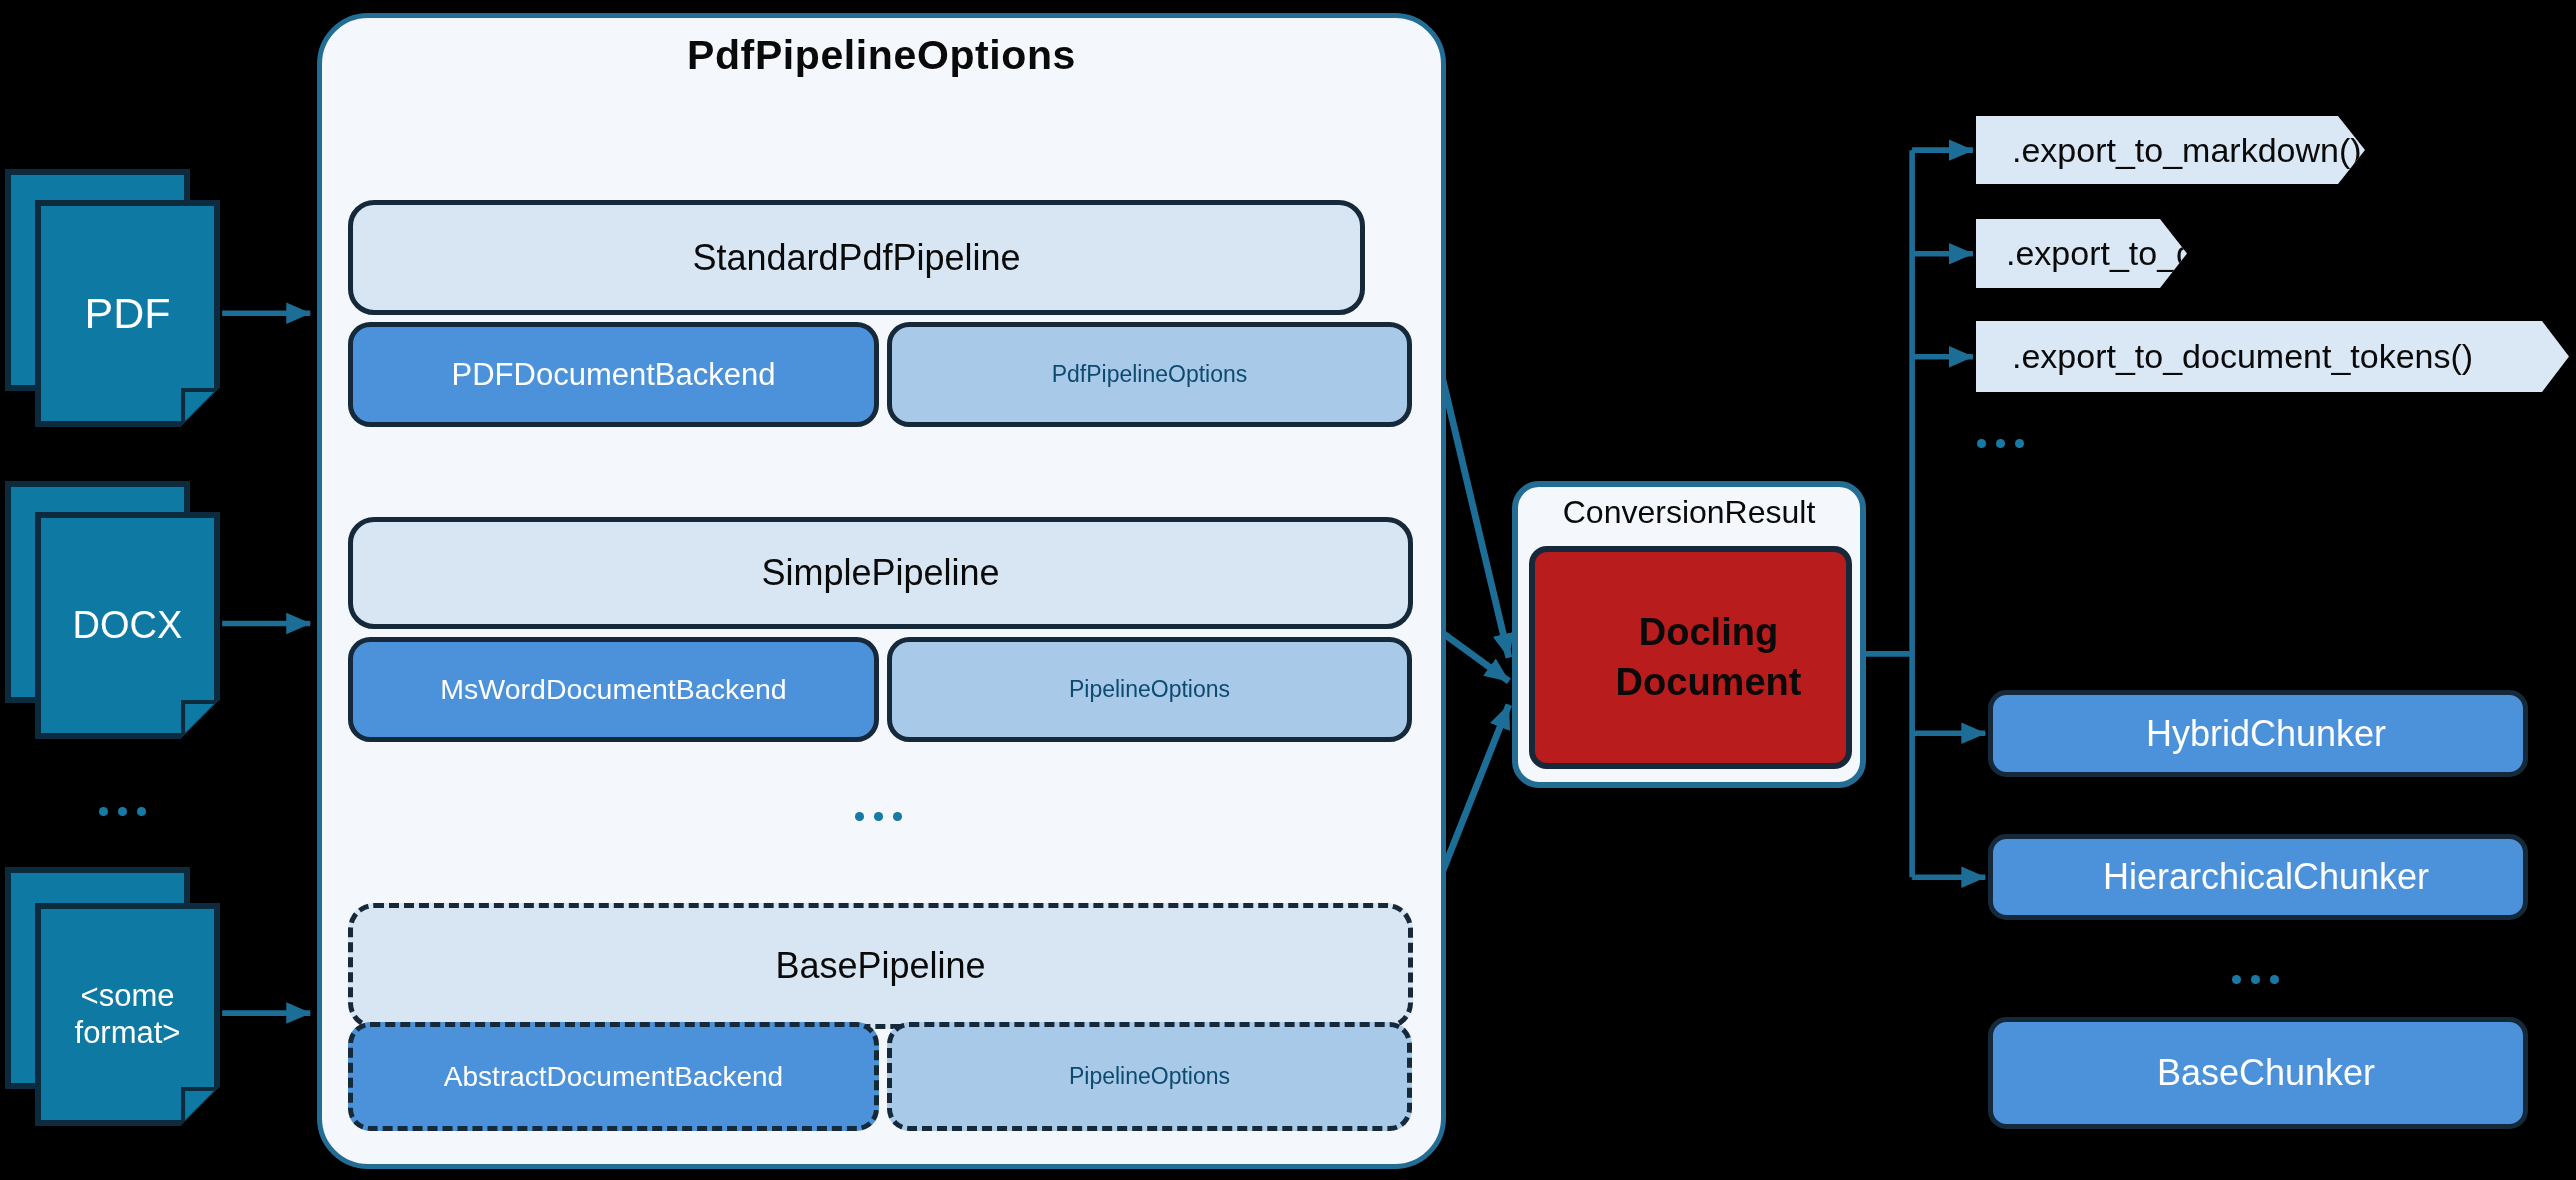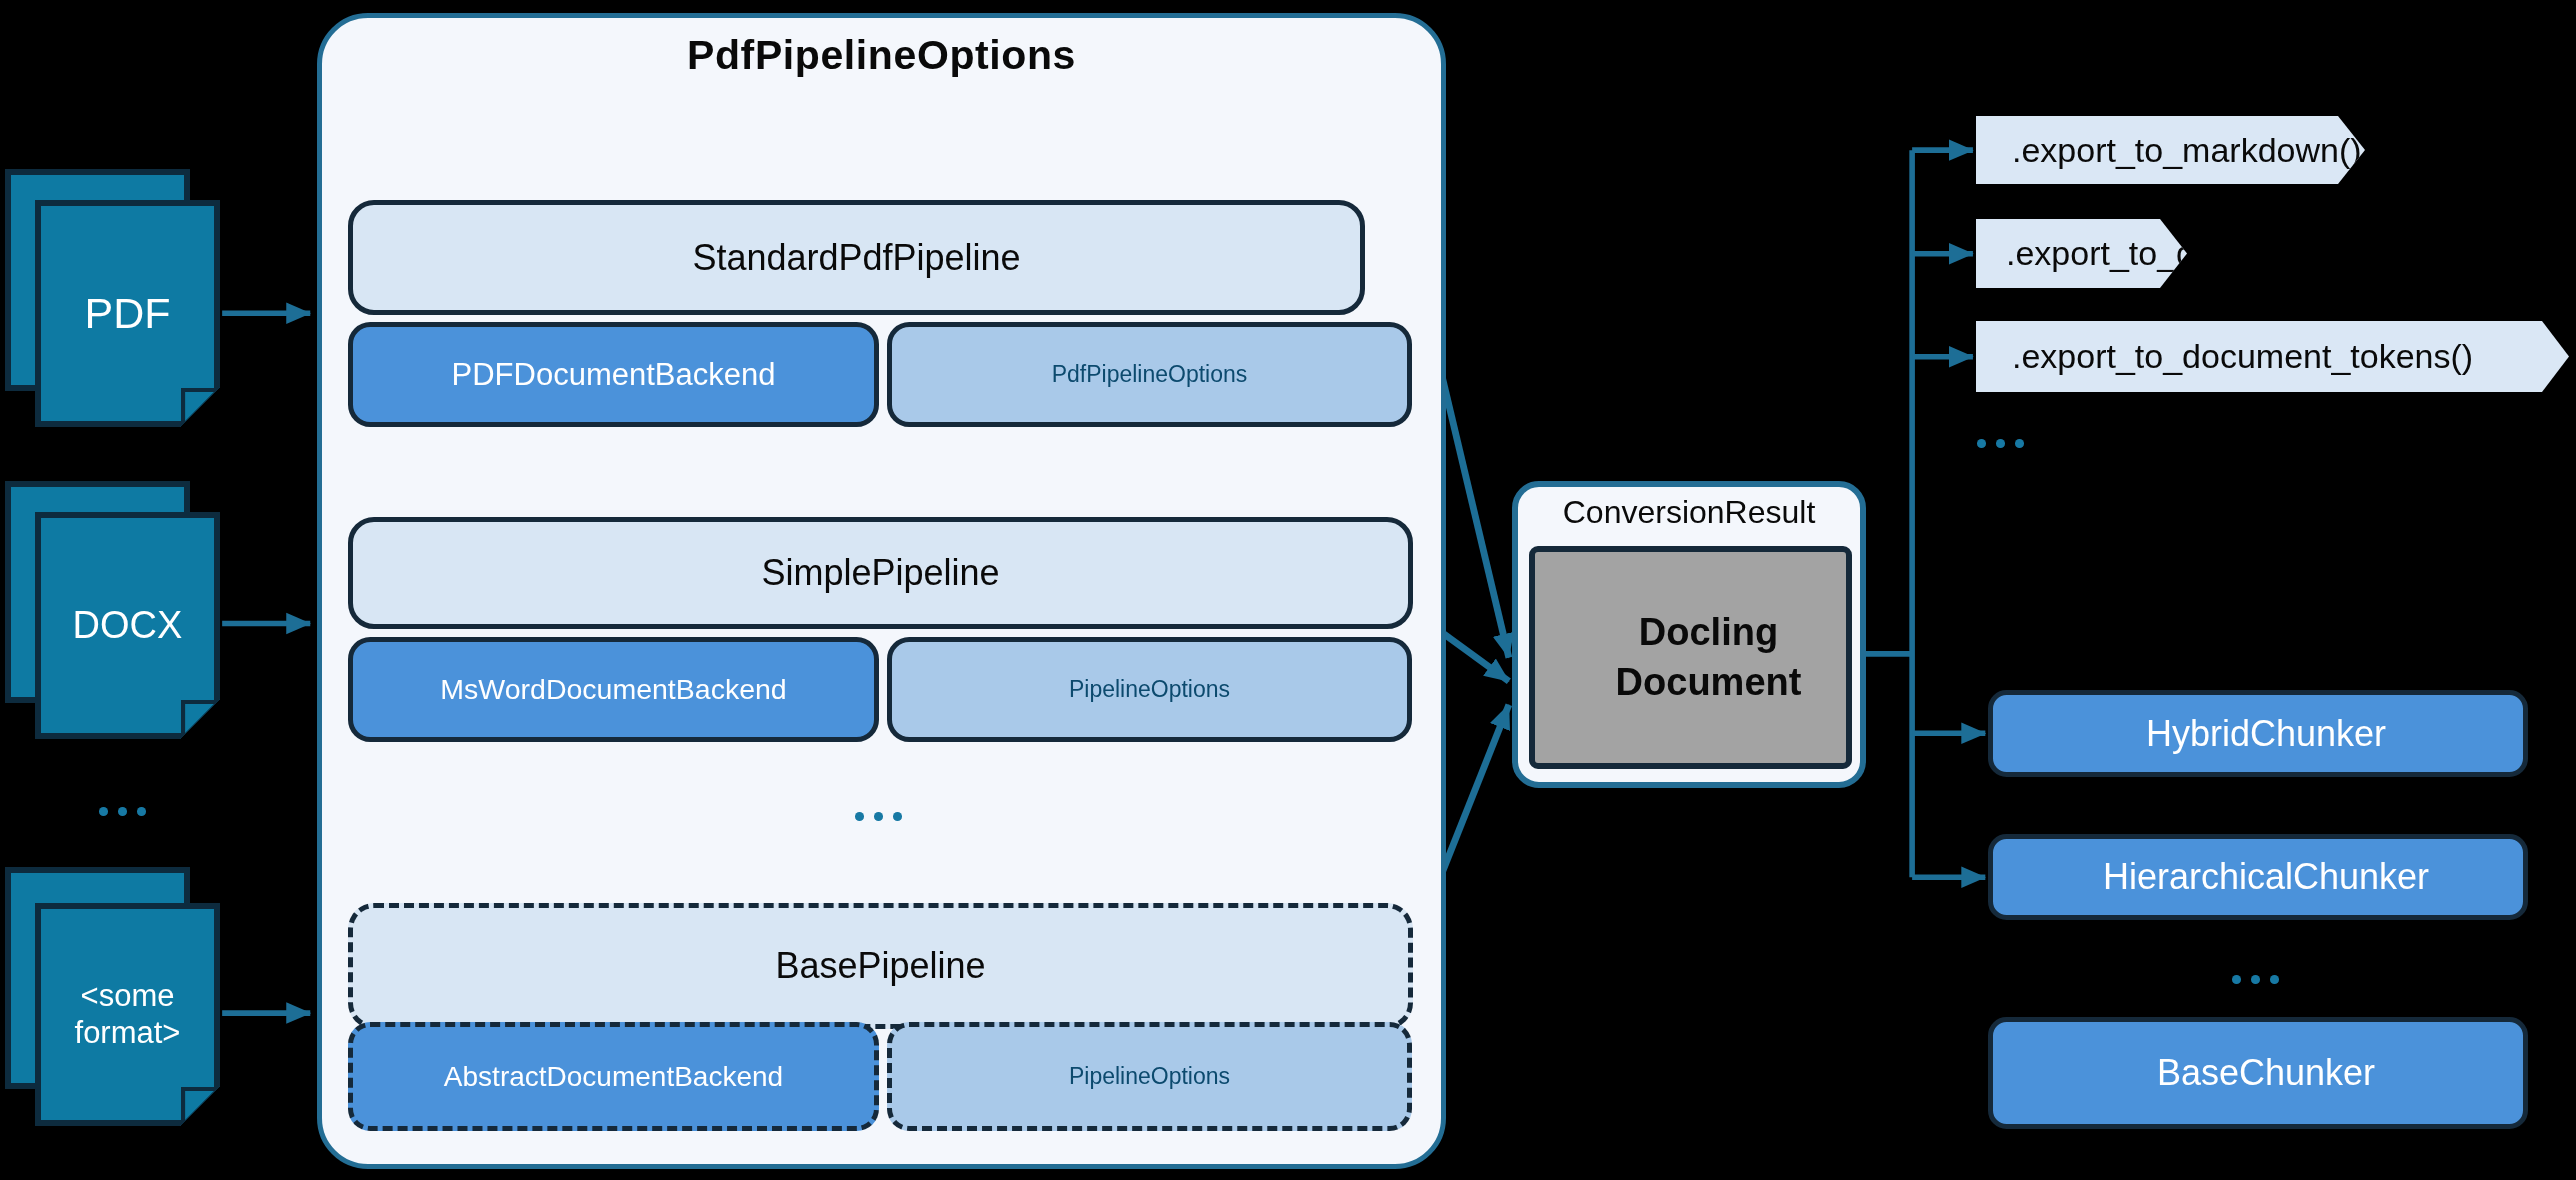--- a/index.html
+++ b/index.html
@@ -25,21 +25,21 @@
     clip-path:polygon(0 0,100% 0,100% calc(100% - 40px),calc(100% - 40px) 100%,0 100%);}
   .fold{position:absolute;right:-6.8px;bottom:-6.8px;width:40px;height:40px;
     background:#0d2b3e;clip-path:polygon(0 0,100% 0,0 100%);}
   .fold::after{content:'';position:absolute;left:4.3px;top:4.3px;width:100%;height:100%;
     background:#0e7aa3;clip-path:polygon(0 0,72% 0,0 72%);}
   .doc-label{color:#ffffff;line-height:1.18;text-align:center;}
   
   .cr-outer{background:#f4f7fc;border:6.2px solid #236d94;border-radius:27px;}
   .cr-label{position:absolute;left:1512px;top:494px;width:354px;text-align:center;
     font-size:32px;color:#0a0a0a;}
-  .cr-inner{background:#a3a3a3;border:6.2px solid #15293a;border-radius:9px;
+  .cr-inner{background:#b91c1c;border:6.2px solid #15293a;border-radius:18px;
     font-size:38px;font-weight:bold;color:#0a0a0a;line-height:1.3;padding-left:36px;}
   
   .chevron{background:#dae7f5;color:#0a0a0a;font-size:34px;
     justify-content:flex-start;padding-left:36px;text-align:left;
     clip-path:polygon(0 0,calc(100% - 27px) 0,100% 50%,calc(100% - 27px) 100%,0 100%);}
   
   .chunker{background:#4b92da;border:5.6px solid #15293a;border-radius:18.6px;color:#ffffff;font-size:36px;padding-left:16px;}
   
   .dots{position:absolute;display:flex;gap:10.5px;}
   .dot{width:8.7px;height:8.7px;border-radius:50%;background:#1779a4;}

